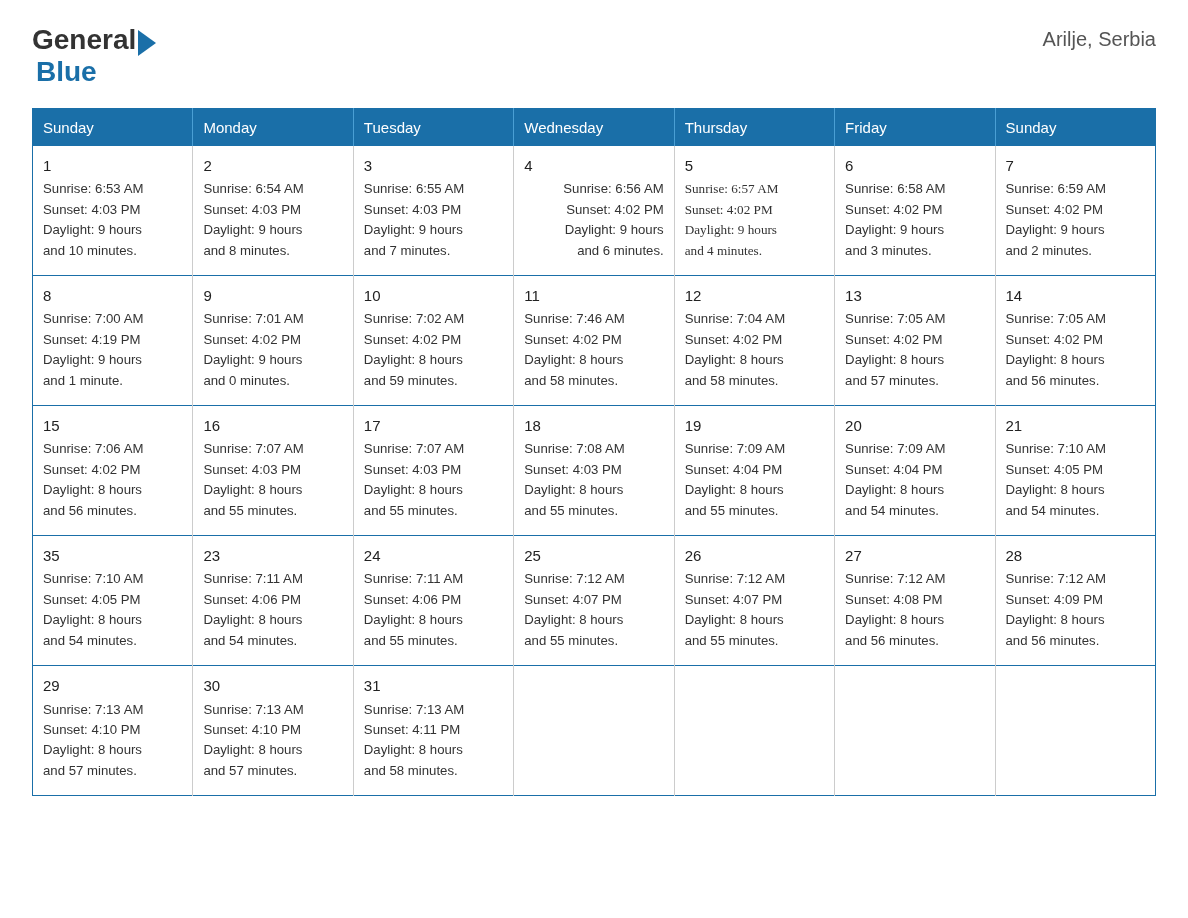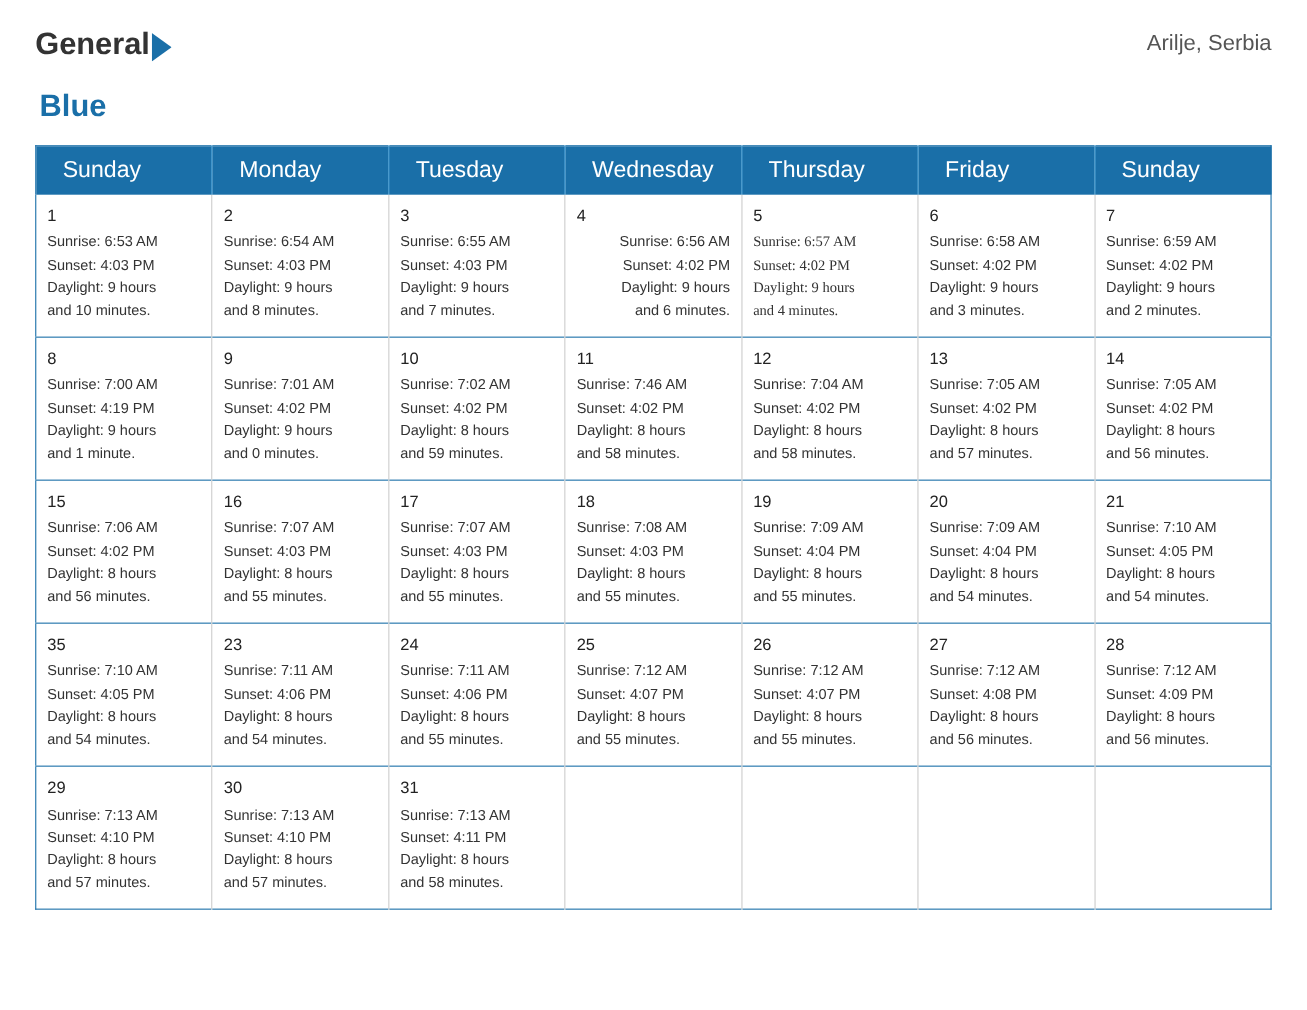--- a/index.html
+++ b/index.html
@@ -28,21 +28,20 @@
     }
     .logo-blue {
       font-size: 28px;
       font-weight: bold;
       color: #1a6fa8;
       margin-left: 4px;
     }
     .logo-block {
       display: flex;
       flex-direction: column;
-      gap: 24px;
     }
     .logo-row1 {
       display: flex;
       align-items: center;
     }
     .title-block {
       text-align: right;
     }
     .month-title {
       font-size: 52px;
@@ -58,23 +57,23 @@
     .calendar {
       width: 100%;
       border-collapse: collapse;
       border: 1.5px solid #1a6fa8;
     }
     .calendar thead tr {
       background-color: #1a6fa8;
     }
     .calendar thead th {
       color: #fff;
-      font-size: 21px;
+      font-size: 15px;
       font-weight: normal;
-      padding: 10px 24px;
+      padding: 10px 10px;
       text-align: left;
       border-right: 1px solid #4a9fd4;
       width: calc(100% / 7);
     }
     .calendar thead th:last-child {
       border-right: none;
     }
     .calendar tbody tr {
       border-bottom: 1.5px solid #1a6fa8;
     }

